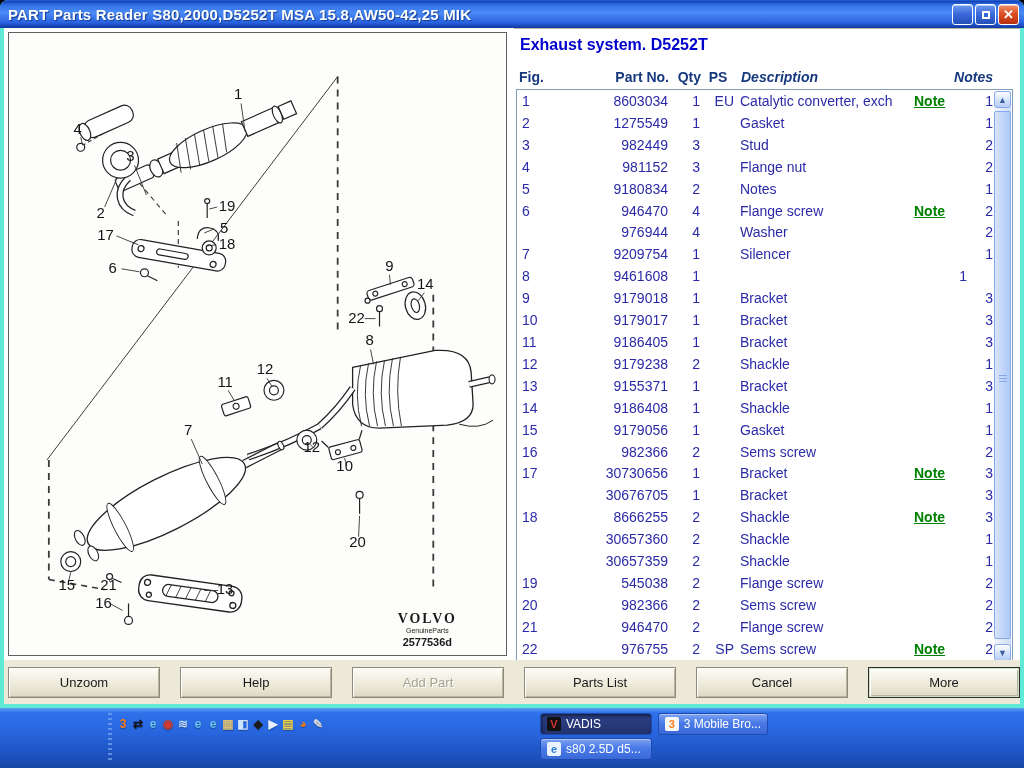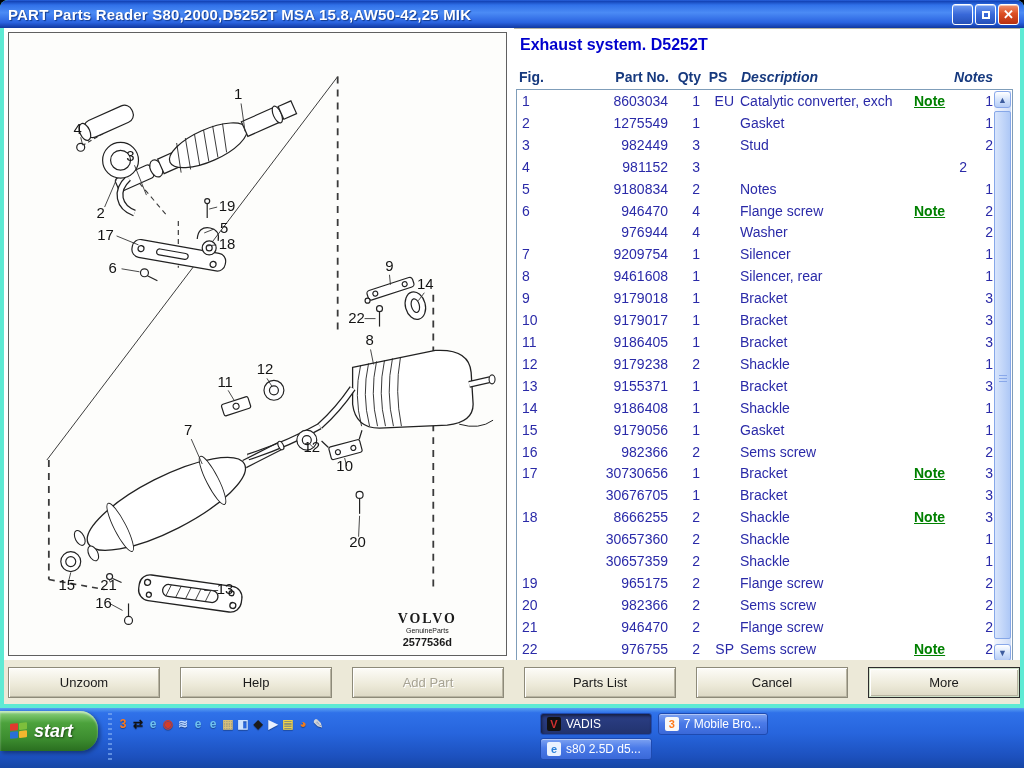--- a/index.html
+++ b/index.html
@@ -362,20 +362,21 @@
               <span class="c ps"></span>
               <span class="c desc">Stud</span>
               <span class="c note"></span>
               <span class="c n2">2</span>
             </div>
             <div class="trow">
               <span class="c fig">4</span>
               <span class="c part">981152</span>
               <span class="c qty">3</span>
               <span class="c ps"></span>
+              <span class="c desc">Flange nut</span>
               <span class="c note"></span>
               <span class="c n2">2</span>
             </div>
             <div class="trow">
               <span class="c fig">5</span>
               <span class="c part">9180834</span>
               <span class="c qty">2</span>
               <span class="c ps"></span>
               <span class="c desc">Notes</span>
               <span class="c note"></span>
@@ -406,21 +407,20 @@
               <span class="c ps"></span>
               <span class="c desc">Silencer</span>
               <span class="c note"></span>
               <span class="c n2">1</span>
             </div>
             <div class="trow">
               <span class="c fig">8</span>
               <span class="c part">9461608</span>
               <span class="c qty">1</span>
               <span class="c ps"></span>
-              <span class="c desc">Silencer, rear</span>
               <span class="c note"></span>
               <span class="c n2">1</span>
             </div>
             <div class="trow">
               <span class="c fig">9</span>
               <span class="c part">9179018</span>
               <span class="c qty">1</span>
               <span class="c ps"></span>
               <span class="c desc">Bracket</span>
               <span class="c note"></span>
@@ -529,21 +529,21 @@
               <span class="c fig"></span>
               <span class="c part">30657359</span>
               <span class="c qty">2</span>
               <span class="c ps"></span>
               <span class="c desc">Shackle</span>
               <span class="c note"></span>
               <span class="c n2">1</span>
             </div>
             <div class="trow">
               <span class="c fig">19</span>
-              <span class="c part">965175</span>
+              <span class="c part">545038</span>
               <span class="c qty">2</span>
               <span class="c ps"></span>
               <span class="c desc">Flange screw</span>
               <span class="c note"></span>
               <span class="c n2">2</span>
             </div>
             <div class="trow">
               <span class="c fig">20</span>
               <span class="c part">982366</span>
               <span class="c qty">2</span>
@@ -584,29 +584,20 @@
       <button class="xp-btn" style="left:176px">Help</button>
       <button class="xp-btn" style="left:348px" disabled="">Add Part</button>
       <button class="xp-btn" style="left:520px">Parts List</button>
       <button class="xp-btn" style="left:692px">Cancel</button>
       <button class="xp-btn default" style="left:864px">More</button>
     </div>
   </div>
 </div>
 
 <div class="taskbar">
-  <div class="start-btn">
-    <span class="win-flag">
-        <i></i>
-        <i></i>
-        <i></i>
-        <i></i>
-      </span>
-    <span class="label">start</span>
-  </div>
   <div class="ql-sep"></div>
   <div class="quick-launch">
       <span class="ql" style="color: rgb(255, 122, 26);">3</span>
       <span class="ql" style="color: rgb(17, 17, 17);">⇄</span>
       <span class="ql" style="color: rgb(111, 194, 240);">e</span>
       <span class="ql" style="color: rgb(210, 60, 42);">◉</span>
       <span class="ql" style="color: rgb(188, 216, 255);">≋</span>
       <span class="ql" style="color: rgb(111, 194, 240);">e</span>
       <span class="ql" style="color: rgb(111, 194, 240);">e</span>
       <span class="ql" style="color: rgb(216, 192, 122);">▦</span>
@@ -617,20 +608,20 @@
       <span class="ql" style="color: rgb(240, 122, 26);">◕</span>
       <span class="ql" style="color: rgb(216, 216, 216);">✎</span>
     </div>
 
   <div class="task-btn active" style="left:540px; top:5px; width:112px;">
     <span class="ticon" style="background: rgb(17, 17, 17); color: rgb(208, 48, 48);">V</span>
     <span>VADIS</span>
   </div>
   <div class="task-btn" style="left:658px; top:5px; width:110px;">
     <span class="ticon" style="background: rgb(248, 248, 248); color: rgb(255, 122, 26);">3</span>
-    <span>7 Mobile Bro...</span>
+    <span>3 Mobile Bro...</span>
   </div>
   <div class="task-btn" style="left:540px; top:30px; width:112px;">
     <span class="ticon" style="background: rgb(234, 242, 255); color: rgb(42, 127, 216);">e</span>
     <span>s80 2.5D d5...</span>
   </div>
 
 </div>
 
 </body></html>

